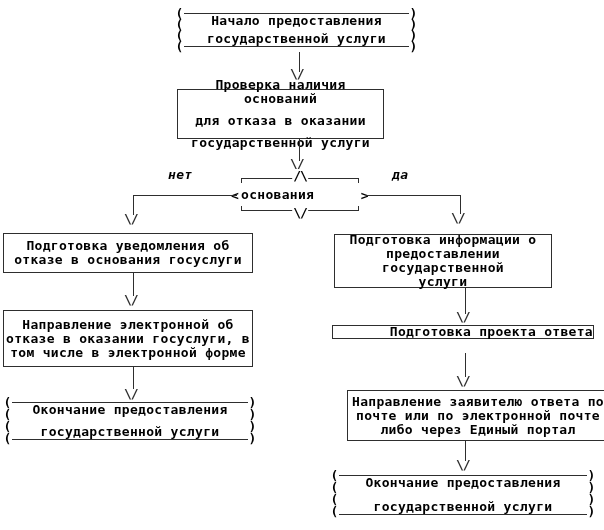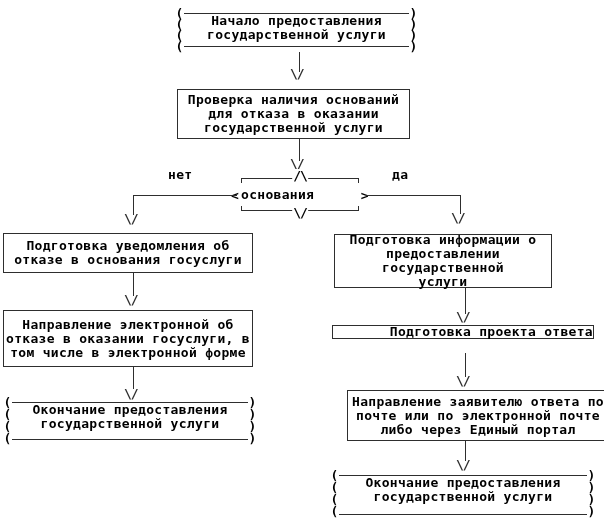--- a/index.html
+++ b/index.html
@@ -21,37 +21,37 @@
     display:flex;flex-direction:column;justify-content:center;
     text-align:center;line-height:14px;
   }
   
   .term{position:absolute;display:flex;box-sizing:border-box;}
   .pcol{white-space:pre;font-size:13px;text-align:center;width:9px;color:var(--text);}
   .lh11{line-height:11px;}
   .lh12{line-height:12px;}
   .tmid{
     flex:1;border-top:1px solid var(--line);border-bottom:1px solid var(--line);
-    margin:5px 0;display:flex;flex-direction:column;justify-content:flex-start;
+    margin:5px 0;display:flex;flex-direction:column;justify-content:space-between;
     text-align:center;line-height:14px;
   }
   
   .decision{position:absolute;box-sizing:border-box;}
   .d-top,.d-bot{position:absolute;left:0;right:0;height:0;border-top:1px solid var(--line);}
   .d-top{top:0;} .d-bot{bottom:0;}
   .d-tick{position:absolute;width:0;height:5px;border-left:1px solid var(--line);}
   .d-label{position:absolute;left:0;right:0;top:0;bottom:0;line-height:33px;}
   .d-peak{position:absolute;left:50%;transform:translateX(-50%);top:-9px;background:var(--bg);padding:0 1px;line-height:13px;font-size:13px;letter-spacing:-1px;}
   .d-valley{position:absolute;left:50%;transform:translateX(-50%);bottom:-8px;background:var(--bg);padding:0 1px;line-height:13px;font-size:13px;letter-spacing:-1px;}
   .d-angle{position:absolute;top:50%;transform:translateY(-50%);line-height:13px;font-size:13px;}
   
   .vline{position:absolute;width:1px;background:var(--line);}
   .hline{position:absolute;height:1px;background:var(--line);}
   .ah{position:absolute;font-size:13px;line-height:13px;letter-spacing:-1px;color:var(--line);}
-  .blabel{position:absolute;line-height:14px;}
+  .blabel{position:absolute;line-height:14px;font-style:italic;}
 </style>
 </head>
 <body>
 
 <div class="canvas">
 
   <div class="term" style="left:175px;top:8px;width:243px;height:44px;">
     <div class="pcol lh11">(
 (
 (
@@ -62,21 +62,21 @@
     </div>
     <div class="pcol lh11">)
 )
 )
 )</div>
   </div>
 
   <div class="vline" style="left:299px;top:52px;height:20px;"></div>
   <div class="ah" style="left:290px;top:67px;">\/</div>
 
-  <div class="proc" style="left:177px;top:89px;width:233px;height:50px;">
+  <div class="proc" style="left:177px;top:89px;width:207px;height:50px;gap:8px;">
     <div>Проверка наличия оснований</div>
     <div>для отказа в оказании</div>
     <div>государственной услуги</div>
   </div>
 
   <div class="vline" style="left:299px;top:139px;height:22px;"></div>
   <div class="ah" style="left:290px;top:157px;">\/</div>
 
   <div class="decision" style="left:241px;top:178px;width:118px;height:33px;">
     <div class="d-top"></div>

